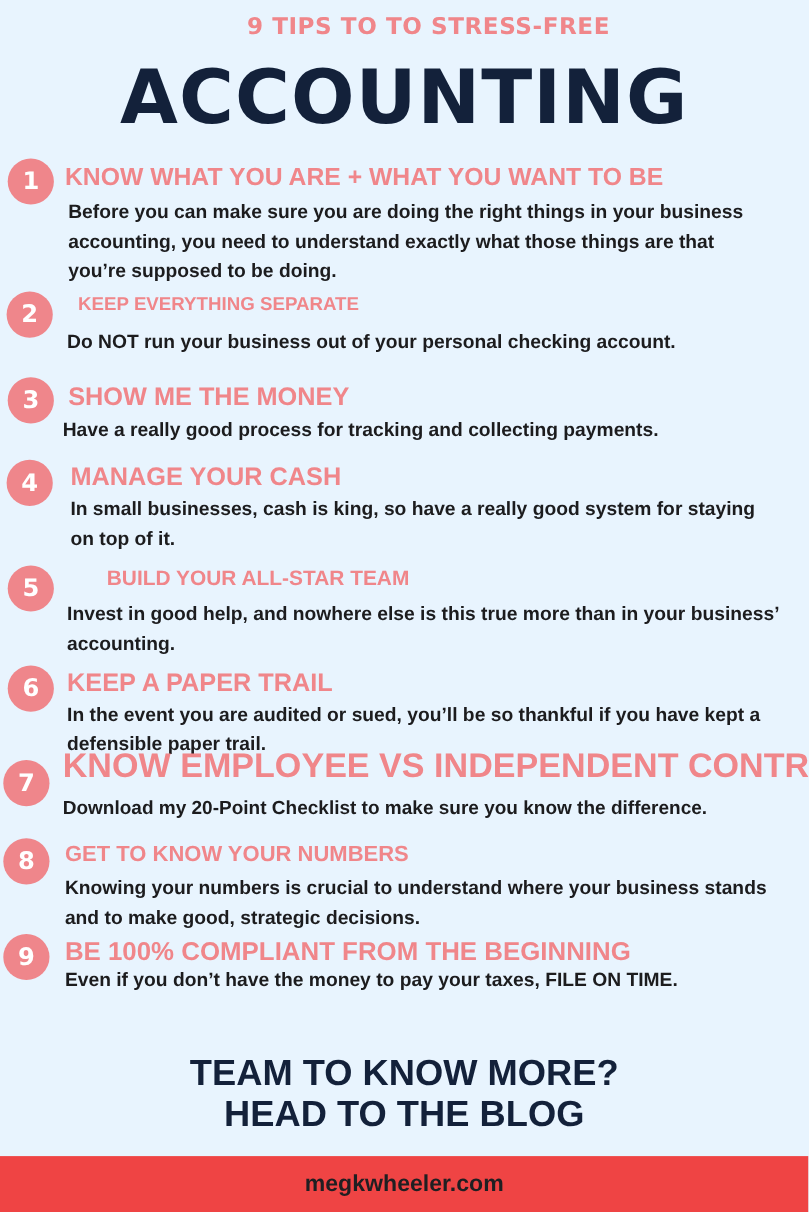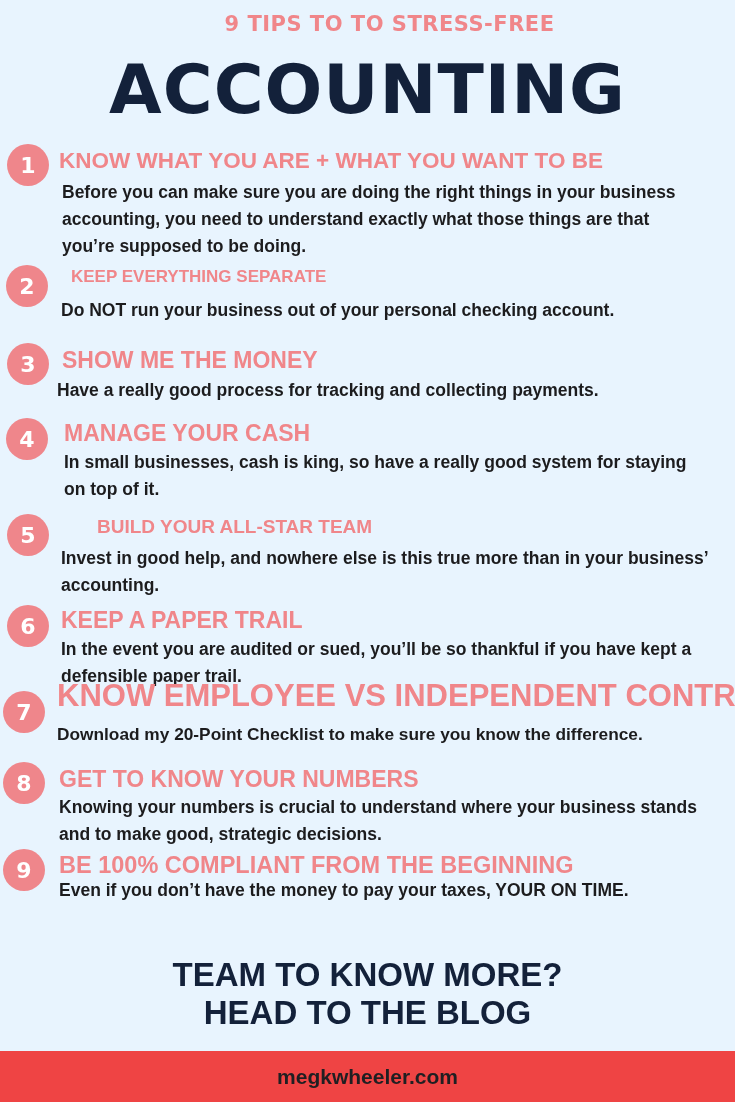--- a/index.html
+++ b/index.html
@@ -97,28 +97,28 @@
   </div>
 
   <div class="tip">
     <div class="badge" style="top:691px;left:3px;">7</div>
     <div class="tip-title" style="top:678px;left:57px;font-size:31px;">KNOW EMPLOYEE VS INDEPENDENT CONTRACTOR</div>
     <div class="tip-body" style="top:721px;left:57px;width:678px;white-space:nowrap;font-size:17.3px;">Download my 20-Point Checklist to make sure you know the difference.</div>
   </div>
 
   <div class="tip">
     <div class="badge" style="top:762px;left:3px;">8</div>
-    <div class="tip-title" style="top:766px;left:59px;font-size:23px;">GET TO KNOW YOUR NUMBERS</div>
+    <div class="tip-title" style="top:766px;left:59px;font-size:20px;">GET TO KNOW YOUR NUMBERS</div>
     <div class="tip-body" style="top:794px;left:59px;width:670px;">Knowing your numbers is crucial to understand where your business stands and to make good, strategic decisions.</div>
   </div>
 
   <div class="tip">
     <div class="badge" style="top:849px;left:3px;">9</div>
     <div class="tip-title" style="top:852px;left:59px;font-size:23.5px;">BE 100% COMPLIANT FROM THE BEGINNING</div>
-    <div class="tip-body" style="top:877px;left:59px;width:676px;white-space:nowrap;">Even if you don’t have the money to pay your taxes, YOUR ON TIME.</div>
+    <div class="tip-body" style="top:877px;left:59px;width:676px;white-space:nowrap;">Even if you don’t have the money to pay your taxes, FILE ON TIME.</div>
   </div>
 
   <div class="cta">
     <div>TEAM TO KNOW MORE?</div>
     <div>HEAD TO THE BLOG</div>
   </div>
 
   <div class="footer">
     <a>megkwheeler.com</a>
   </div>

